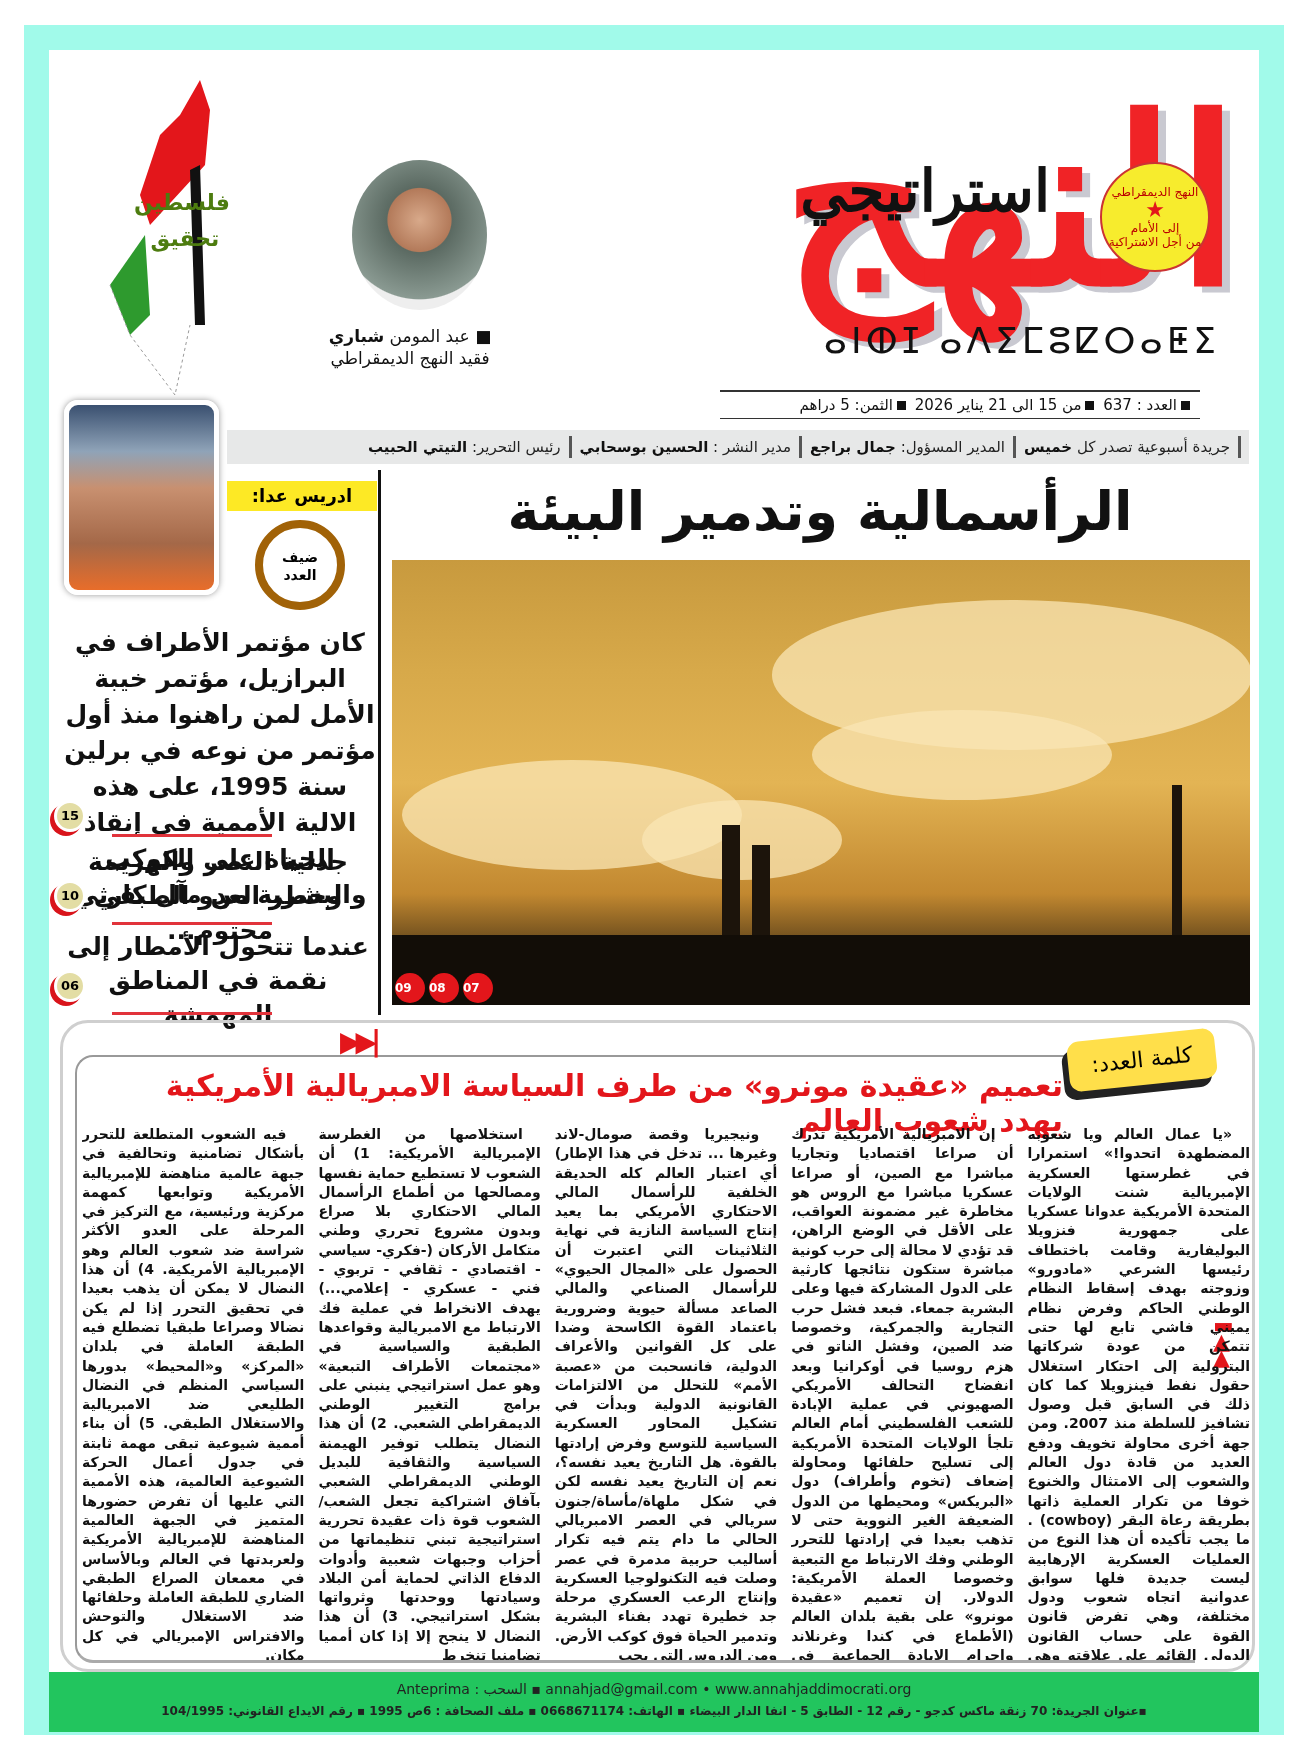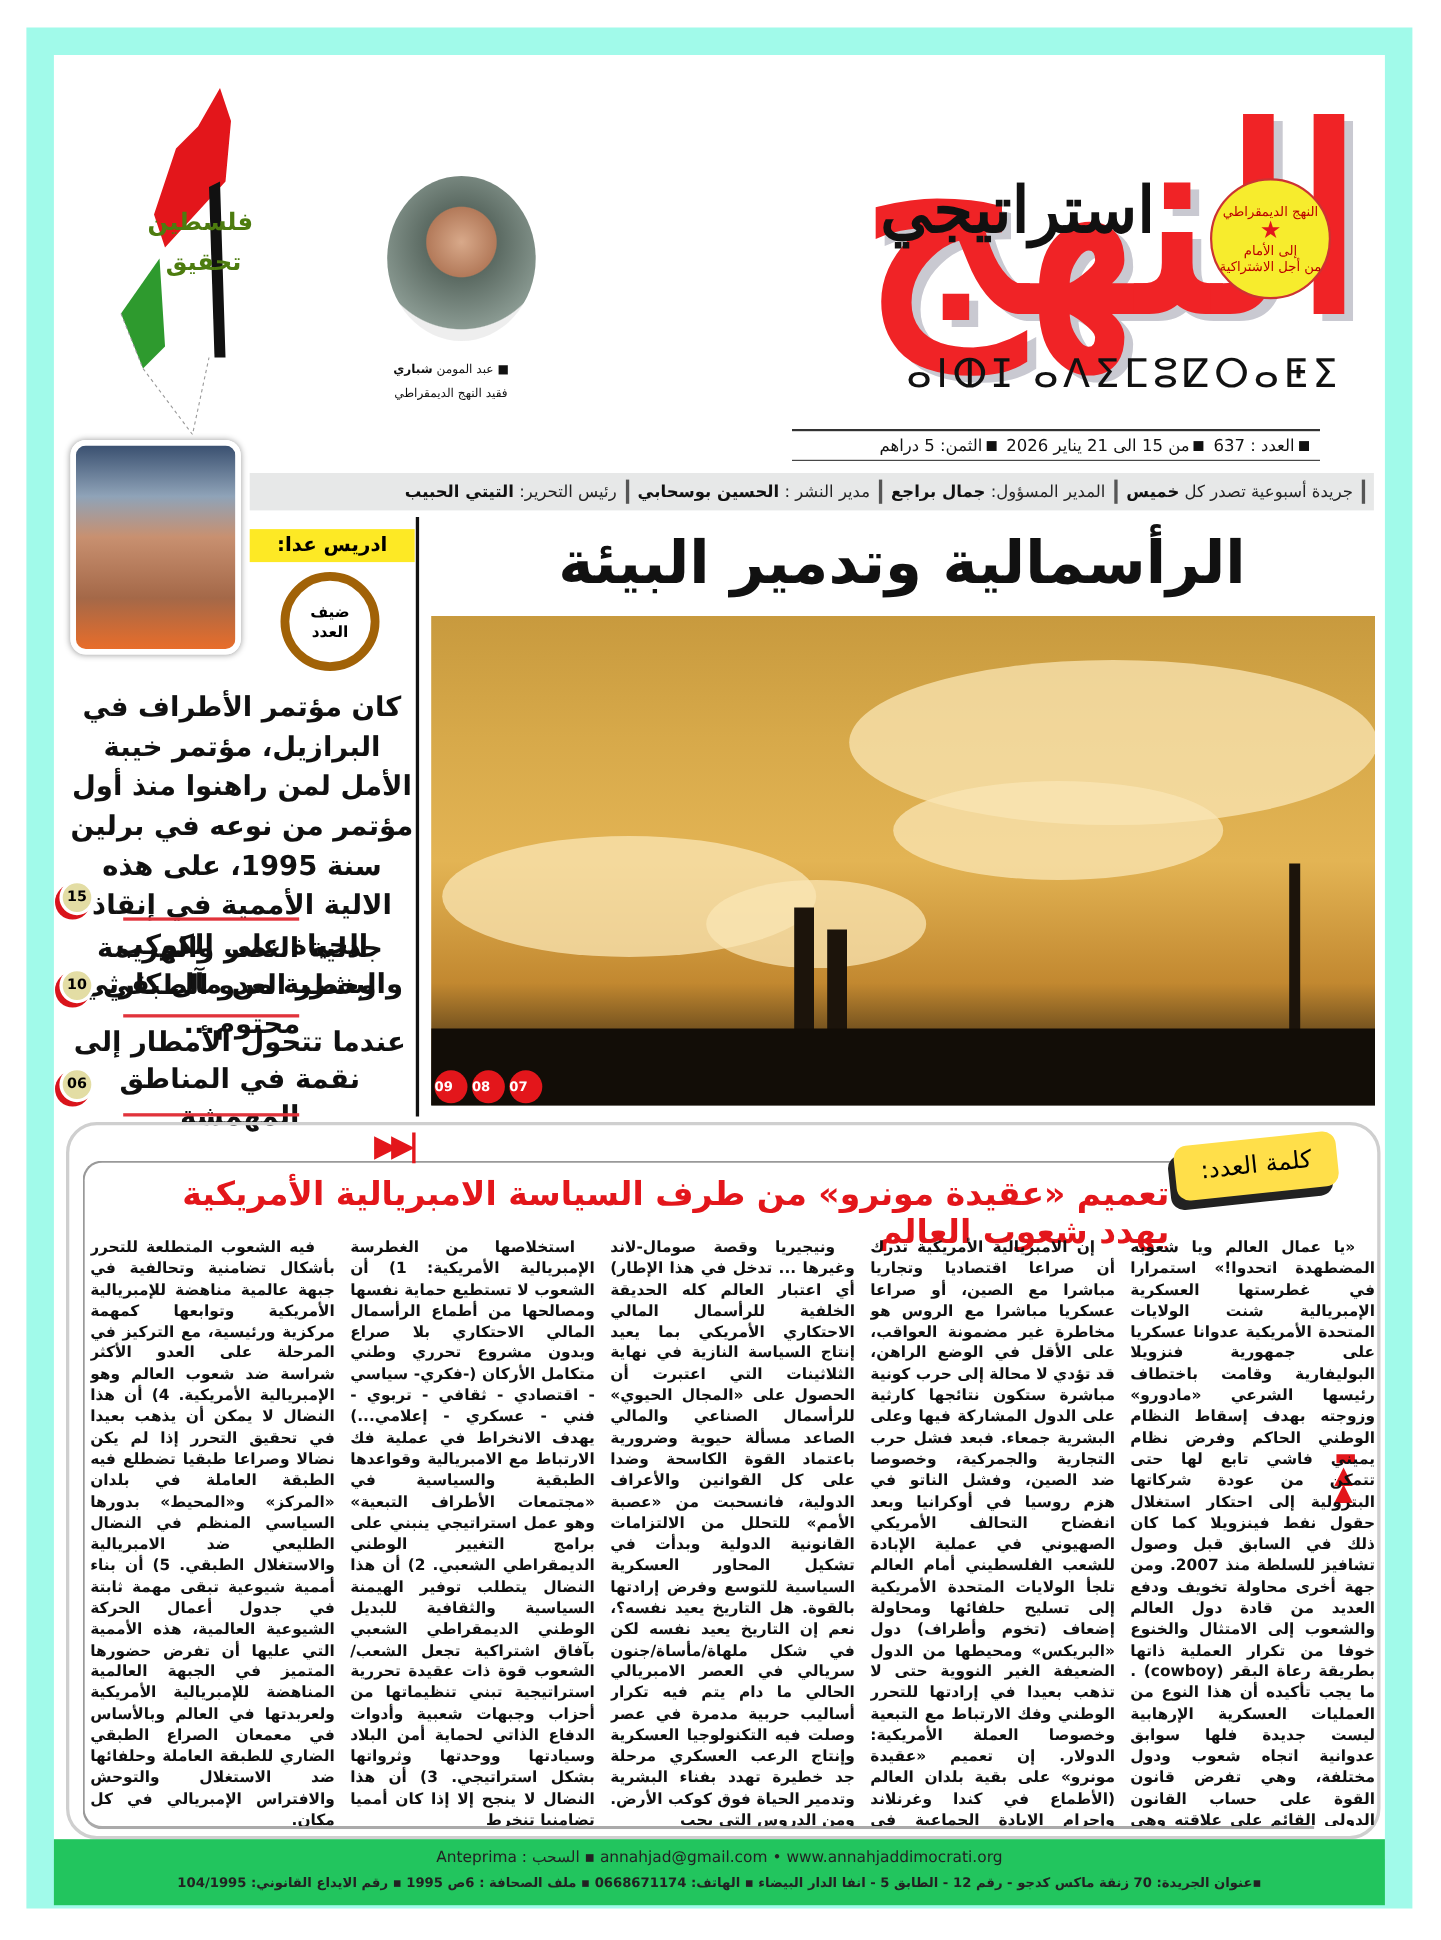--- a/index.html
+++ b/index.html
@@ -11,21 +11,21 @@
   .logo{position:absolute;right:70px;top:62px;width:640px;height:300px;}
   .logo-main{position:absolute;right:0;top:0;font-family:"DejaVu Serif",serif;font-weight:bold;font-size:230px;line-height:280px;color:#f02326;text-shadow:8px 6px 0 #c9c9d1;direction:rtl;letter-spacing:-8px;}
   .logo-sub{position:absolute;right:190px;top:95px;font-family:"DejaVu Serif",serif;font-weight:bold;font-size:58px;color:#111;direction:rtl;}
   .emblem{position:absolute;right:30px;top:100px;width:110px;height:110px;border-radius:50%;background:#f7ec2d;border:2px solid #c33;display:flex;flex-direction:column;align-items:center;justify-content:center;font-size:12px;color:#b00;direction:rtl;}
   .emblem .star{color:#e3161b;font-size:22px;line-height:22px;}
   .tifinagh{position:absolute;right:90px;top:320px;font-size:36px;color:#111;letter-spacing:4px;font-family:"DejaVu Sans",sans-serif;}
   .issue-bar{position:absolute;right:110px;top:390px;width:480px;border-top:2px solid #333;border-bottom:1px solid #333;padding:4px 6px;font-size:15px;direction:rtl;text-align:right;color:#111;}
   .issue-bar .sq{display:inline-block;width:9px;height:9px;background:#111;margin:0 4px;}
   
   .portrait{position:absolute;left:352px;top:160px;width:135px;height:150px;border-radius:50%;background:radial-gradient(circle at 50% 40%,#d8a98a 0,#b37a5a 28%,#5b6a62 29%,#8a9a92 70%,#eee 71%);}
-  .portrait-cap{position:absolute;left:310px;top:325px;width:200px;text-align:center;direction:rtl;font-size:11px;line-height:22px;color:#111;}
+  .portrait-cap{position:absolute;left:310px;top:325px;width:200px;text-align:center;direction:rtl;font-size:17px;line-height:22px;color:#111;}
   .portrait-cap b{font-weight:bold;}
   
   .map{position:absolute;left:80px;top:75px;width:180px;height:320px;}
   .map-text{position:absolute;left:140px;top:185px;font-weight:bold;font-size:22px;line-height:36px;direction:rtl;text-align:center;color:#4d7c0f;width:90px;}
   
   .staff{position:absolute;left:227px;top:430px;width:1022px;height:34px;background:#e7e8e8;display:flex;align-items:center;direction:rtl;font-size:15px;color:#222;padding-right:8px;gap:8px;}
   .staff .sep{width:3px;height:22px;background:#555;display:inline-block;}
   .staff b{font-weight:bold;color:#111;}
   
   .guest-photo{position:absolute;left:64px;top:400px;width:155px;height:195px;border-radius:14px;border:5px solid #fff;box-shadow:0 0 6px #999;background:linear-gradient(180deg,#3a5070 0,#8fa3b8 25%,#c89070 45%,#a46848 75%,#e86d2a 100%);}

